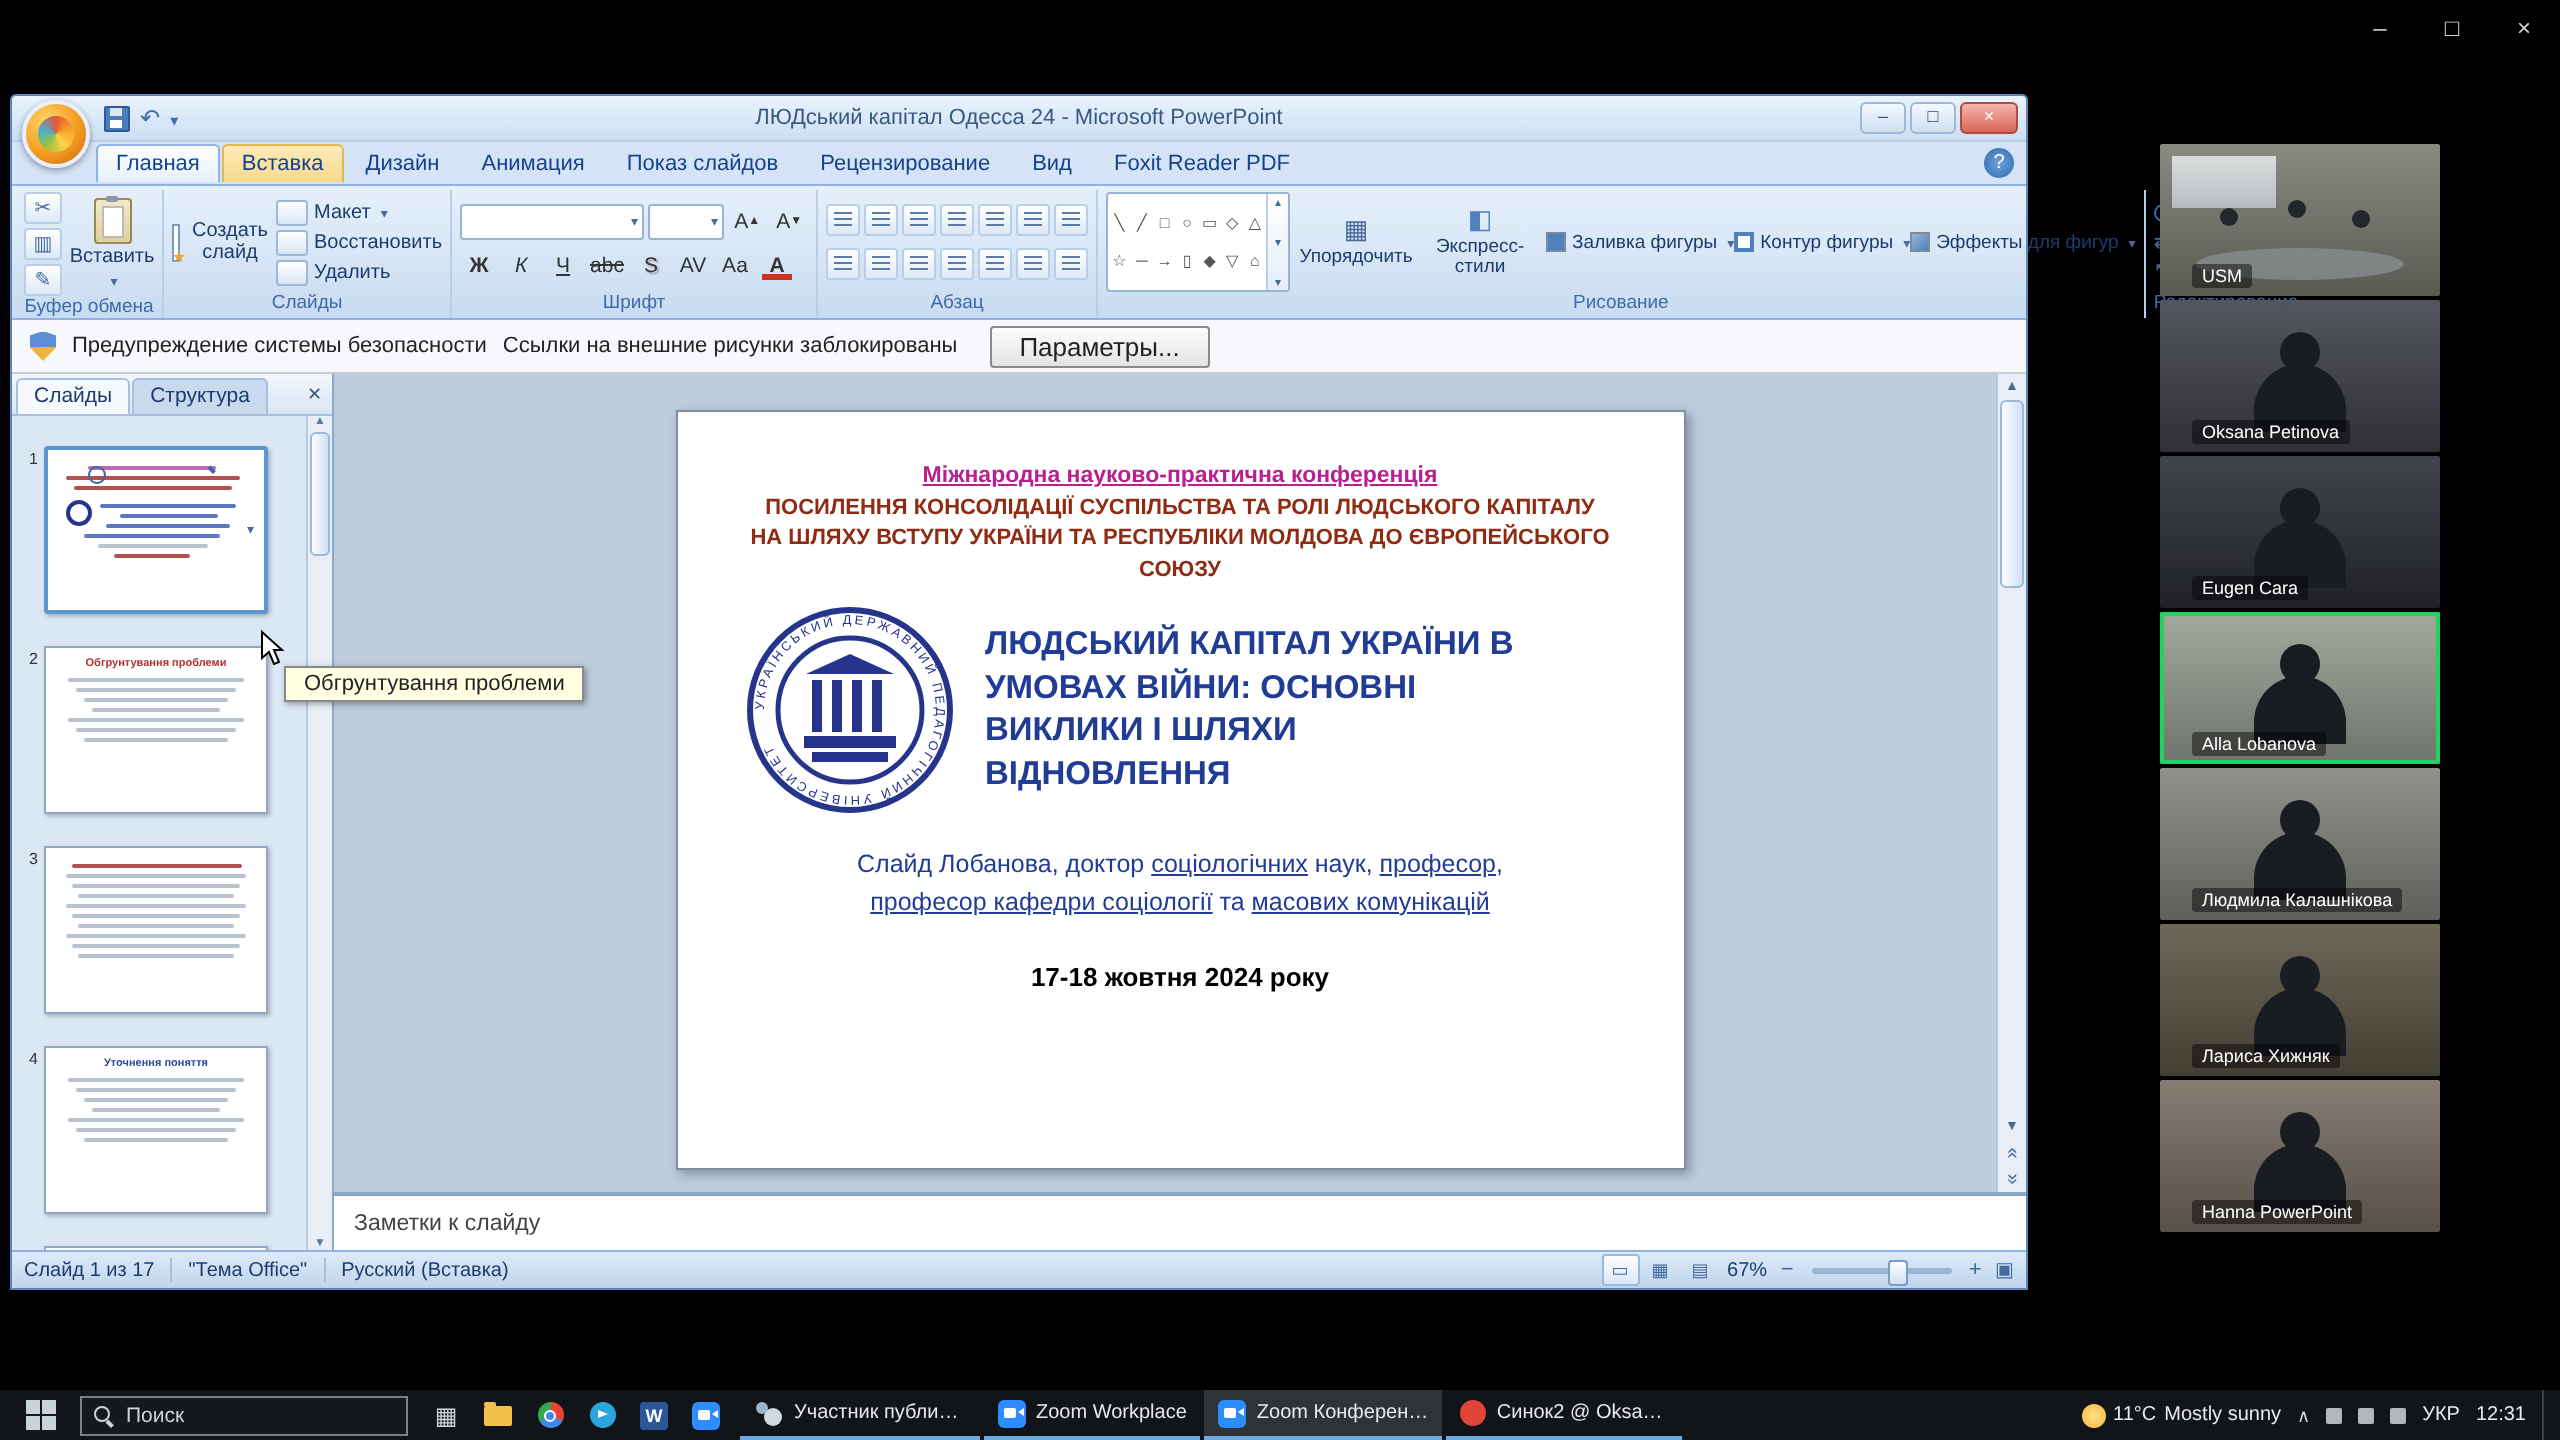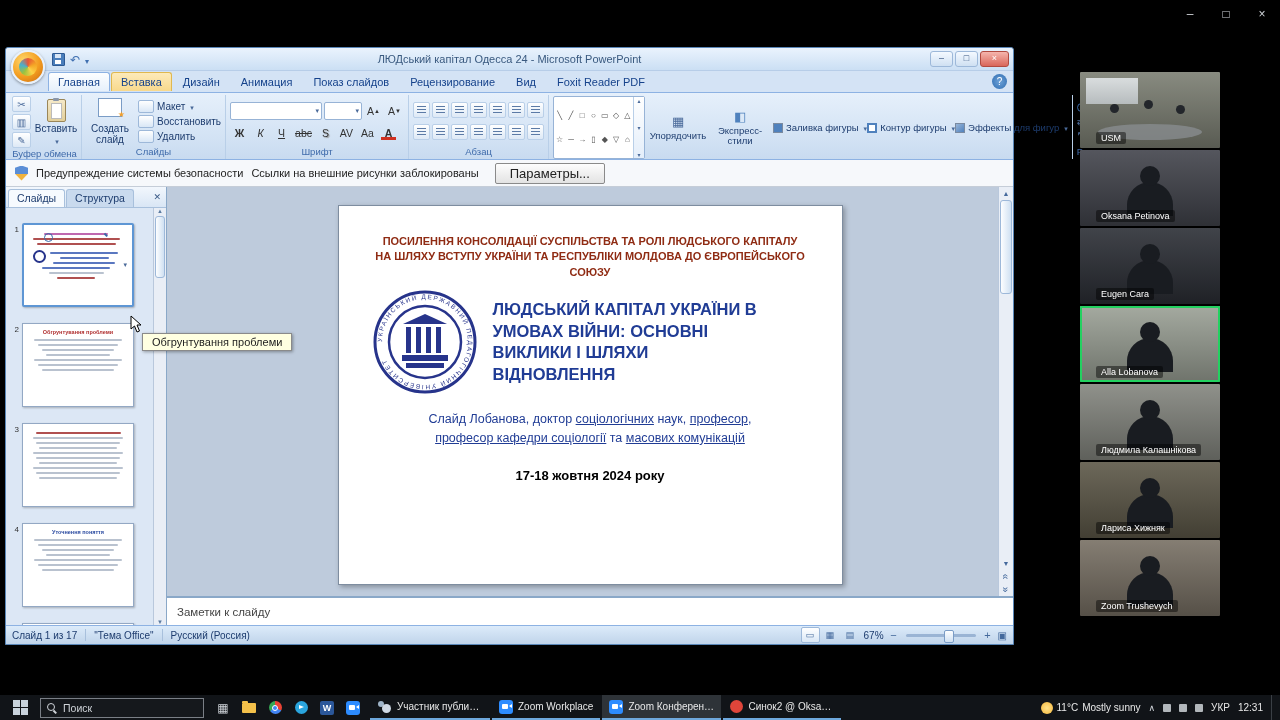--- a/index.html
+++ b/index.html
@@ -40,21 +40,21 @@
   .rg-body{flex:1;display:flex;gap:4px}
   .rg-label{height:13px;font-size:9.5px;color:#3e6aaa;text-align:center;line-height:12px;white-space:nowrap}
   .paste-big{width:42px;display:flex;flex-direction:column;align-items:center;justify-content:center;font-size:10px;color:#1d3c6e;gap:1px}
   .clipb{width:17px;height:21px;background:linear-gradient(#f5e9c8,#e2cf9a);border:1px solid #9a8658;border-radius:2px;position:relative}
   .clipb::before{content:'';position:absolute;left:3px;top:3px;right:3px;bottom:2px;background:#fff;border:1px solid #bbb}
   .clipb::after{content:'';position:absolute;left:5px;top:-2px;width:6px;height:3px;background:#8a96a8;border-radius:1px}
   .vcol{display:flex;flex-direction:column;gap:2px;justify-content:center}
   .sicon{width:17px;height:14px;font-size:10px;display:flex;align-items:center;justify-content:center;color:#4a6a9a;
          border:1px solid #b9cfe8;border-radius:2px;background:linear-gradient(#fff,#dde9f6)}
   .cut::before{content:'✂'} .copy::before{content:'▥'} .fmt::before{content:'✎'}
-  .newslide{width:48px;display:flex;flex-direction:column;align-items:center;justify-content:center;font-size:10px;color:#1d3c6e;text-align:center;line-height:11px;gap:6px}
+  .newslide{width:48px;display:flex;align-items:center;justify-content:center;font-size:10px;color:#1d3c6e;text-align:center;line-height:11px;gap:6px}
   .ns-icon{width:22px;height:17px;background:#fff;border:1px solid #7a9cc6;position:relative}
   .ns-icon::after{content:'★';color:#f0a030;font-size:8px;position:absolute;right:-4px;bottom:-4px}
   .srow{display:flex;align-items:center;gap:3px;font-size:10px;color:#1d3c6e;white-space:nowrap}
   .micon{width:14px;height:11px;background:linear-gradient(#fff,#d9e7f6);border:1px solid #9db8d9;border-radius:2px;flex:none}
   .dn::after{content:'▾';font-size:7px;color:#4a6a9a;margin-left:2px}
   .f-col{display:flex;flex-direction:column;justify-content:space-evenly}
   .f-row{display:flex;align-items:center;gap:2px}
   .sel{height:16px;border:1px solid #97b3d6;background:#fff;border-radius:2px;display:flex;align-items:center;justify-content:flex-end;padding-right:2px}
   .sel::after{content:'▾';font-size:7px;color:#4a6a9a}
   .w86{width:88px}.w34{width:34px}
@@ -395,20 +395,21 @@
               <span>Контур фигуры</span>
               <span class="dn"></span>
             </div>
           <div class="dr-srow">
               <span class="swatch sw-fx"></span>
               <span>Эффекты для фигур</span>
               <span class="dn"></span>
             </div>
         </div>
       </div>
+      <div class="rg-label">Рисование</div>
     </div>
 
     <div class="rgroup" style="border-right:none">
       <div class="rg-body">
         <div class="vcol">
           <div class="srow">
               <span class="mag"></span>
               <span>Найти</span>
             </div>
           <div class="srow">
@@ -521,20 +522,21 @@
           <div class="pscroll-thumb"></div>
           <div class="sp"></div>
           <span>▼</span>
         </div>
       </div>
     </div>
 
     <div class="edcol">
       <div class="editor">
         <div class="slide">
+          <div class="conf-line" style="color: rgb(187, 31, 143);">Міжнародна науково-практична конференція</div>
           <div class="conf-title" style="color: rgb(143, 43, 19);">ПОСИЛЕННЯ КОНСОЛІДАЦІЇ СУСПІЛЬСТВА  ТА РОЛІ ЛЮДСЬКОГО  КАПІТАЛУ НА ШЛЯХУ ВСТУПУ УКРАЇНИ ТА РЕСПУБЛІКИ МОЛДОВА ДО ЄВРОПЕЙСЬКОГО СОЮЗУ</div>
           <div class="title-row">
             <svg class="logo" viewBox="0 0 104 104">
               <defs>
                   <path id="ringpath" d="M52,52 m-43,0 a43,43 0 1,1 86,0 a43,43 0 1,1 -86,0"></path>
                 </defs>
               <circle cx="52" cy="52" r="50" fill="none" stroke="#27348b" stroke-width="3"></circle>
               <circle cx="52" cy="52" r="36" fill="none" stroke="#27348b" stroke-width="2.5"></circle>
               <text font-size="6.4" fill="#27348b" letter-spacing="1.5" font-family="Liberation Sans, sans-serif">
                 <textPath href="#ringpath">УКРАЇНСЬКИЙ ДЕРЖАВНИЙ ПЕДАГОГІЧНИЙ УНІВЕРСИТЕТ</textPath>
@@ -568,21 +570,21 @@
         <span>Заметки к слайду</span>
       </div>
     </div>
   </div>
 
   <div class="status">
     <span>Слайд 1 из 17</span>
     <span class="sdiv"></span>
     <span>"Тема Office"</span>
     <span class="sdiv"></span>
-    <span>Русский (Россия)</span>
+    <span>Русский (Вставка)</span>
     <div class="st-right">
       <span style="display:flex;gap:1px">
           <span class="vicon vact">▭</span>
           <span class="vicon">▦</span>
           <span class="vicon">▤</span>
         </span>
       <span>67%</span>
       <span class="zbtn">−</span>
       <div class="zslider">
           <div class="zthumb"></div>
@@ -622,21 +624,21 @@
     <div class="tile" style="background-color: rgb(131, 133, 126);">
       <div class="sil"></div>
       <span class="pname">Людмила Калашнікова</span>
     </div>
     <div class="tile" style="background-color: rgb(92, 87, 71);">
       <div class="sil"></div>
       <span class="pname">Лариса Хижняк</span>
     </div>
     <div class="tile" style="background-color: rgb(119, 111, 99);">
       <div class="sil"></div>
-      <span class="pname">Zoom Trushevych</span>
+      <span class="pname">Hanna PowerPoint</span>
     </div>
   </div>
 
 <div id="taskbar">
   <div class="start">
     <span class="winlogo">
         <i></i>
         <i></i>
         <i></i>
         <i></i>

